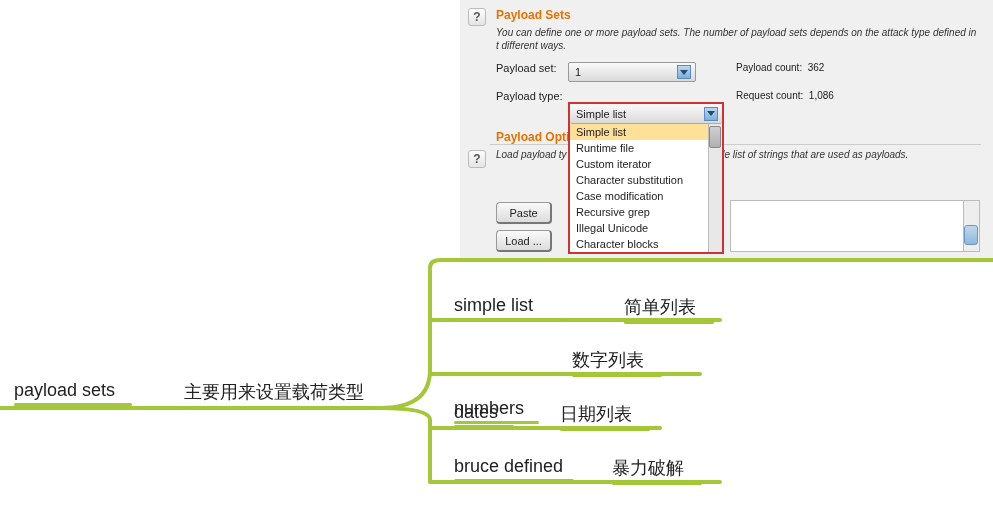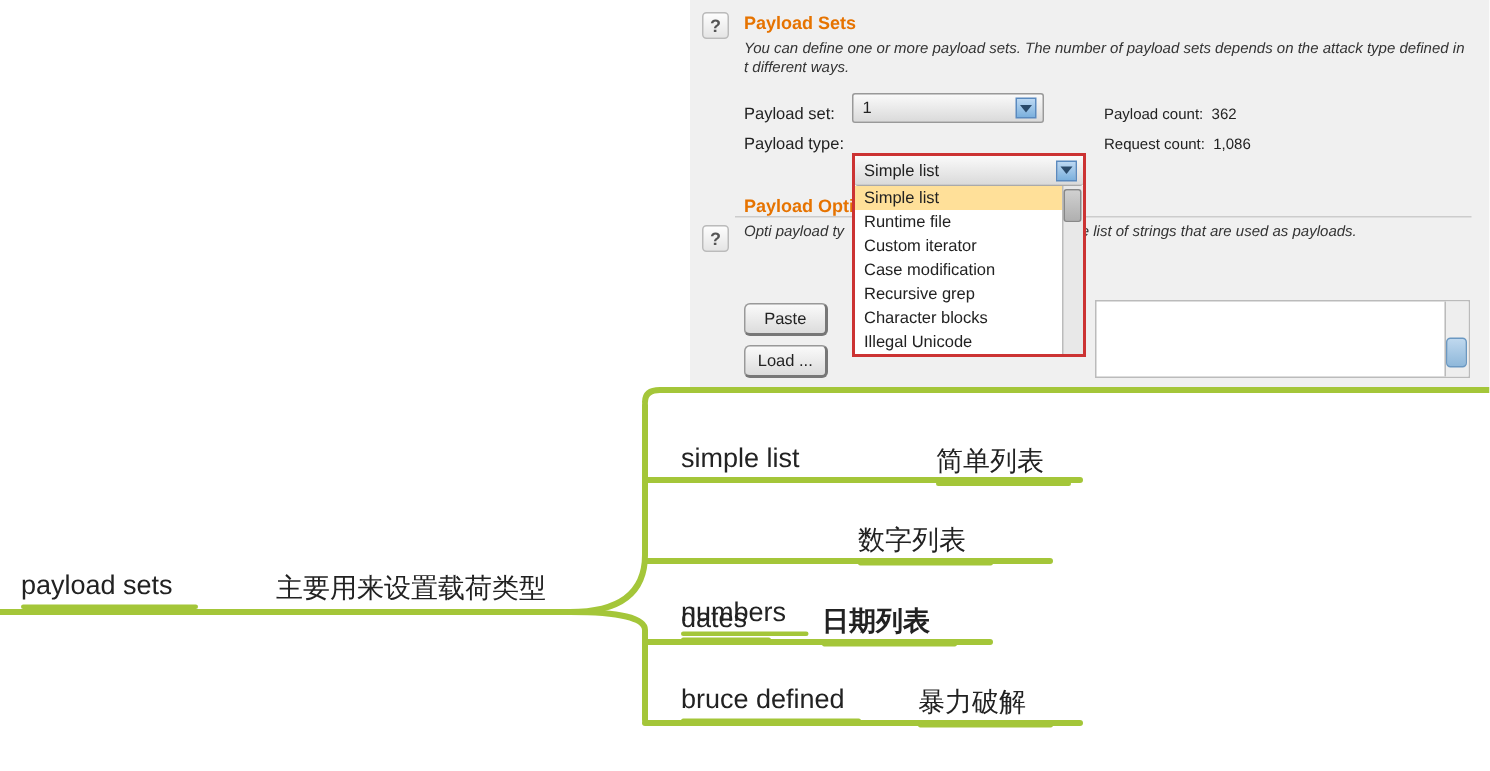--- a/index.html
+++ b/index.html
@@ -25,21 +25,21 @@
     background: linear-gradient(#fdfdfd,#e5e5e5);
     border: 1px solid #bbb;
     border-radius: 3px;
     display: flex; align-items: center; justify-content: center;
     color: #555; font-weight: bold; font-size: 12px;
   }
   .qmark.q1 { top: 8px; }
   .qmark.q2 { top: 150px; }
   .sect-title { color: #e67300; font-weight: bold; font-size: 12px; margin-bottom: 4px; }
   .para { font-size: 10px; color: #333; line-height: 1.3; margin-bottom: 10px; font-style: italic; }
-  .row { display: flex; align-items: flex-end; margin-bottom: 8px; font-size: 11px; }
+  .row { display: flex; align-items: flex-start; margin-bottom: 8px; font-size: 11px; }
   .row .lbl { width: 72px; }
   .combo {
     width: 128px; height: 20px;
     background: linear-gradient(#fafafa,#dadada);
     border: 1px solid #999;
     border-radius: 2px;
     display: flex; align-items: center; justify-content: space-between;
     padding: 0 4px 0 6px;
     font-size: 11px;
   }
@@ -90,21 +90,21 @@
   
   .note { position:absolute; font-family: "Comic Sans MS", "PingFang SC", "Microsoft YaHei", cursive, sans-serif; font-size: 18px; color:#222; }
   .note .ul { display:block; height:3px; background:#a4c639; border-radius:2px; margin-top:2px; }
   .n-left1 { left:14px; top:380px; width:118px; }
   .n-left2 { left:184px; top:380px; width:190px; }
   .n-r1a { left:454px; top:295px; width:108px; }
   .n-r1b { left:610px; top:295px; width:90px;margin-left:14px; }
   .n-r2a { left:454px; top:362px; width:85px;margin-top:36px; }
   .n-r2b { left:572px; top:348px; width:90px; }
   .n-r3a { left:454px; top:402px; width:60px; }
-  .n-r3b { left:548px; top:402px; width:90px;font-weight:bold; }
+  .n-r3b { left:560px; top:402px; width:90px; }
   .n-r4a { left:454px; top:456px; width:120px; }
   .n-r4b { left:612px; top:456px; width:90px; }
 
   
   svg.branches { position:absolute; left:0; top:0; width:993px; height:514px; pointer-events:none; }
   svg.branches path { stroke:#a4c639; stroke-width:4; fill:none; stroke-linecap:round; stroke-linejoin:round; }
 </style>
 </head>
 <body>
 
@@ -131,40 +131,41 @@
       <span class="lbl">Payload type:</span>
       <span style="width:128px"></span>
       <span class="stat">
         <span>Request count:</span>&nbsp;&nbsp;<span>1,086</span>
       </span>
     </div>
 
     <div class="sect2">
       <div class="sect-title">Payload Opti</div>
       <div class="para">
-        <span>Opti payload ty</span>
+        <span>Load payload ty</span>
         <span style="display:inline-block;width:150px"></span>
         <span>le list of strings that are used as payloads.</span>
       </div>
     </div>
   </div>
 
   <div class="dropdown-wrap">
     <div class="combo">
       <span>Simple list</span>
       <span class="arrow"></span>
     </div>
     <div class="dd-list">
       <div class="dd-item sel">Simple list</div>
       <div class="dd-item">Runtime file</div>
       <div class="dd-item">Custom iterator</div>
+      <div class="dd-item">Character substitution</div>
       <div class="dd-item">Case modification</div>
       <div class="dd-item">Recursive grep</div>
+      <div class="dd-item">Illegal Unicode</div>
       <div class="dd-item">Character blocks</div>
-      <div class="dd-item">Illegal Unicode</div>
       <div class="dd-scroll">
           <div class="dd-thumb"></div>
         </div>
     </div>
   </div>
 
   <div class="btns">
     <div class="btn">Paste</div>
     <div class="btn">Load ...</div>
   </div>

